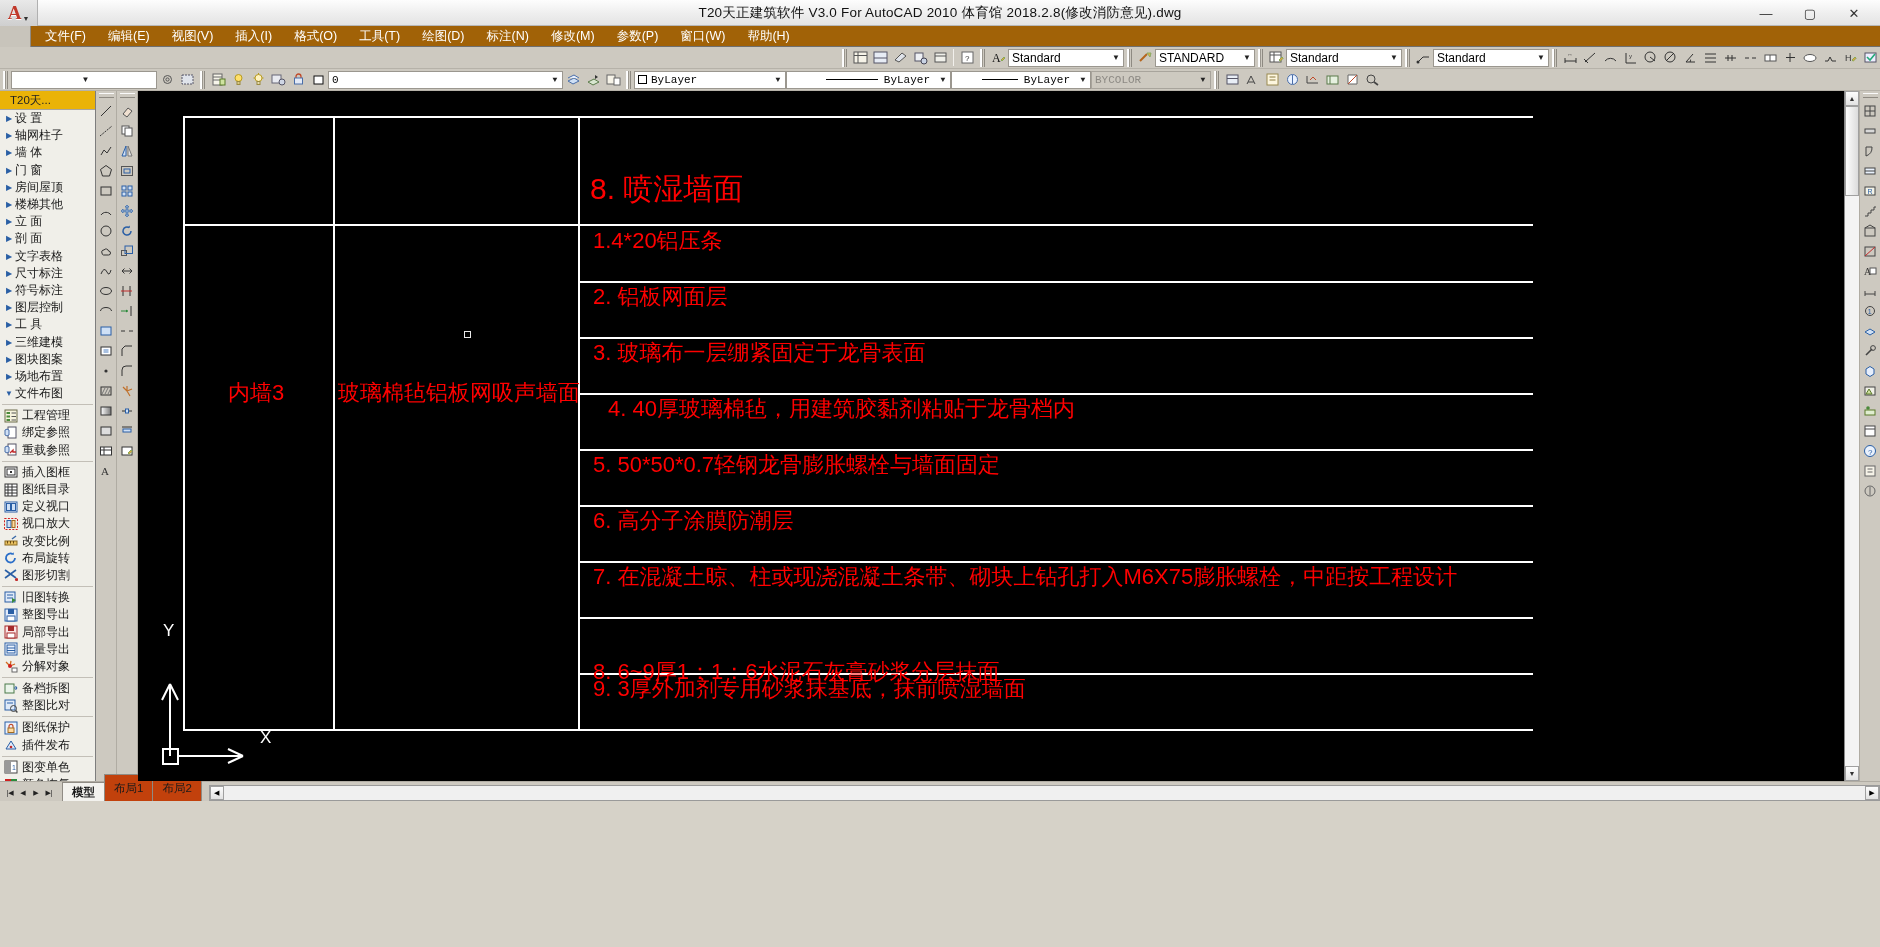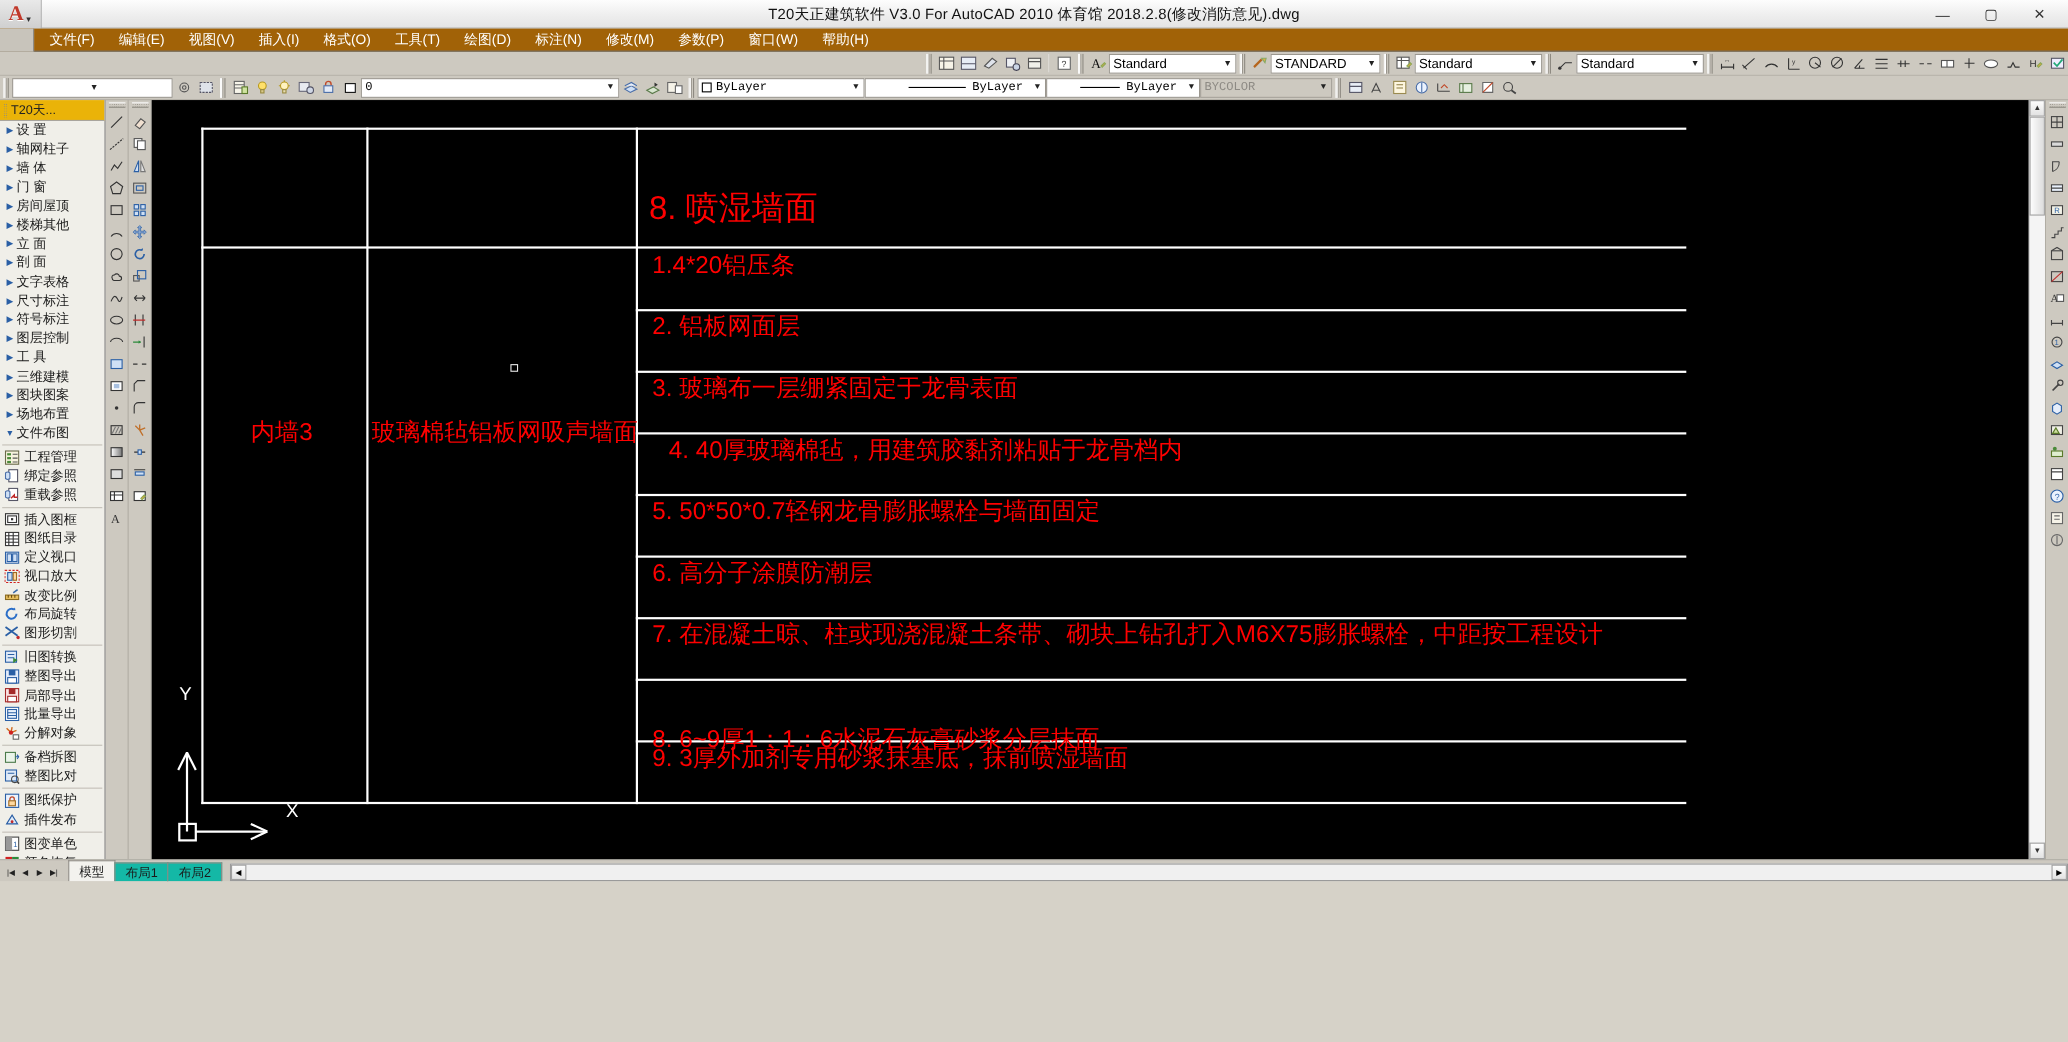--- a/index.html
+++ b/index.html
@@ -185,25 +185,25 @@
   .bottom { background:#cdc9c0; }
   .tabbar {
     height:20px; display:flex; align-items:flex-end; padding-left:4px;
     background:#cdc9c0; border-top:1px solid #b0aca3;
   }
   .nav-btn {
     width:12px; height:16px; display:flex; align-items:center; justify-content:center;
     font-size:7px; color:#222; margin-right:1px;
   }
   .tab {
-    height:17px; padding:0 9px; margin-right:-1px;
-    background:#14b8a6; border:1px solid #8f8b84; border-bottom:none;
+    height:27px; padding:0 9px; margin-right:-1px;
+    background:#c2410c; border:1px solid #8f8b84; border-bottom:none;
     display:flex; align-items:center; font-size:11.5px; color:#1a1a1a;
   }
-  .tab.active { background:#f3f2ee; height:19px; font-weight:normal;margin-top:38px; }
+  .tab.active { background:#f3f2ee; height:19px; font-weight:bold;margin-top:38px; }
   .hscroll {
     flex:1; margin-left:8px; height:16px;
     background:#f0f0f0; border:1px solid #9a9a9a;
     display:flex; align-items:center;
   }
   .hs-btn { width:14px; height:14px; display:flex;align-items:center;justify-content:center; font-size:7px; background:linear-gradient(#fdfdfd,#e2e2e2); border:1px solid #a0a0a0;}
   .hs-track { flex:1; }
 </style>
 </head>
 <body>

